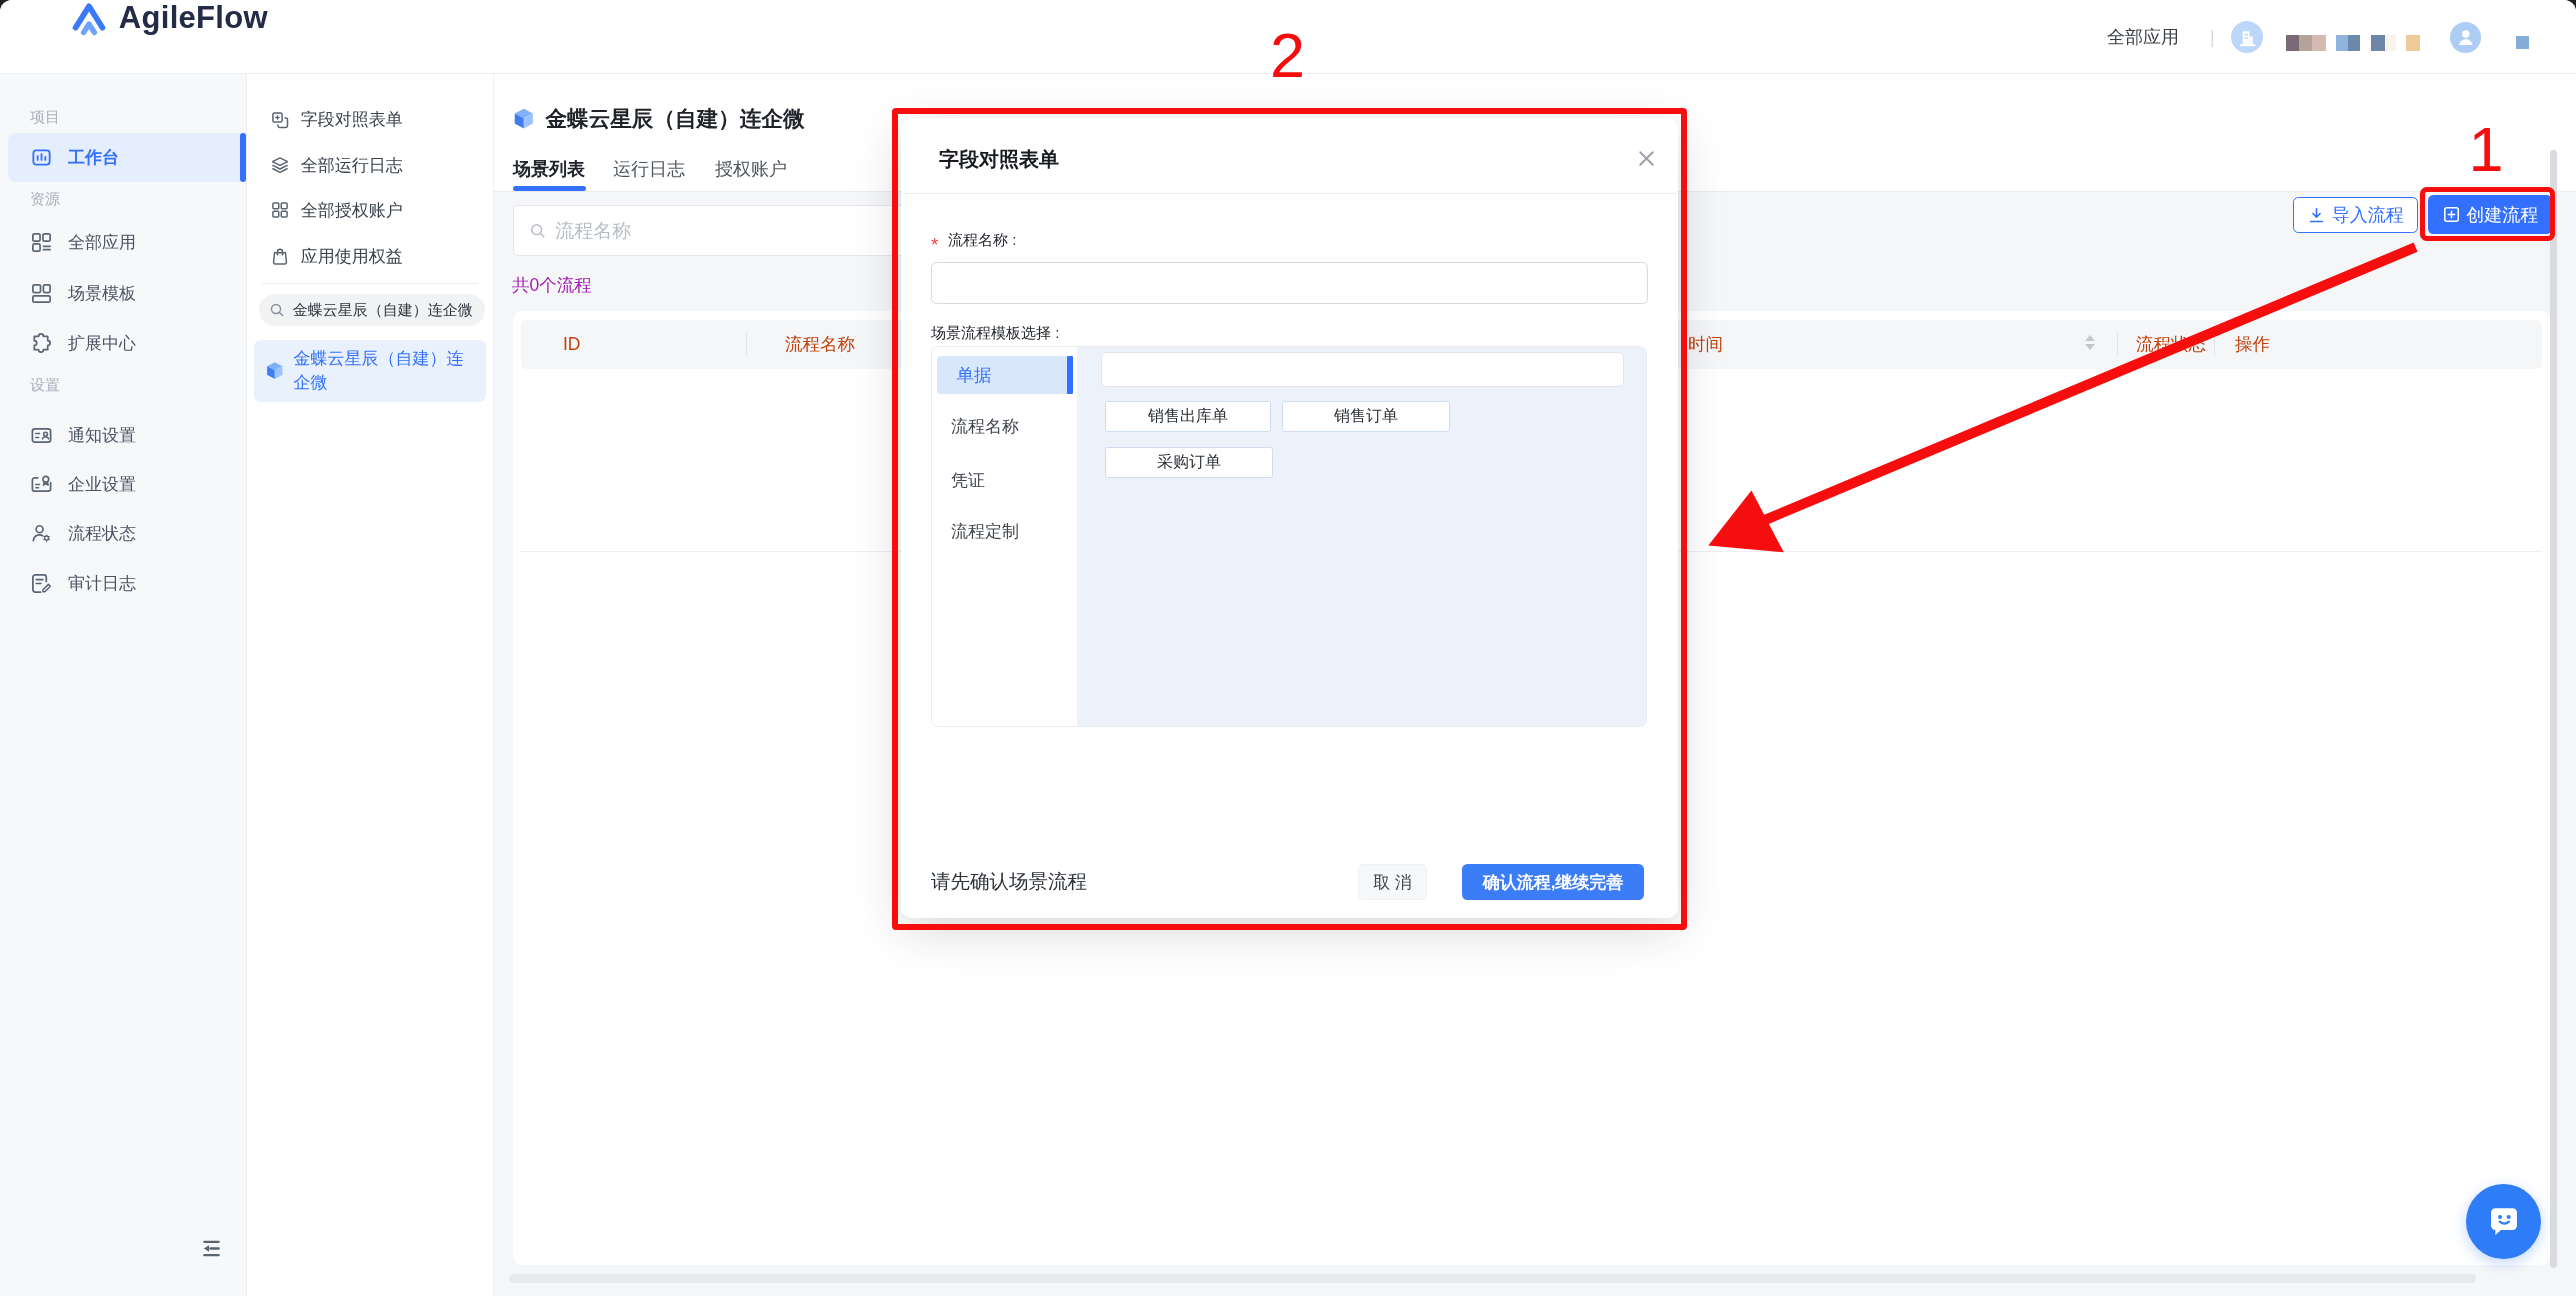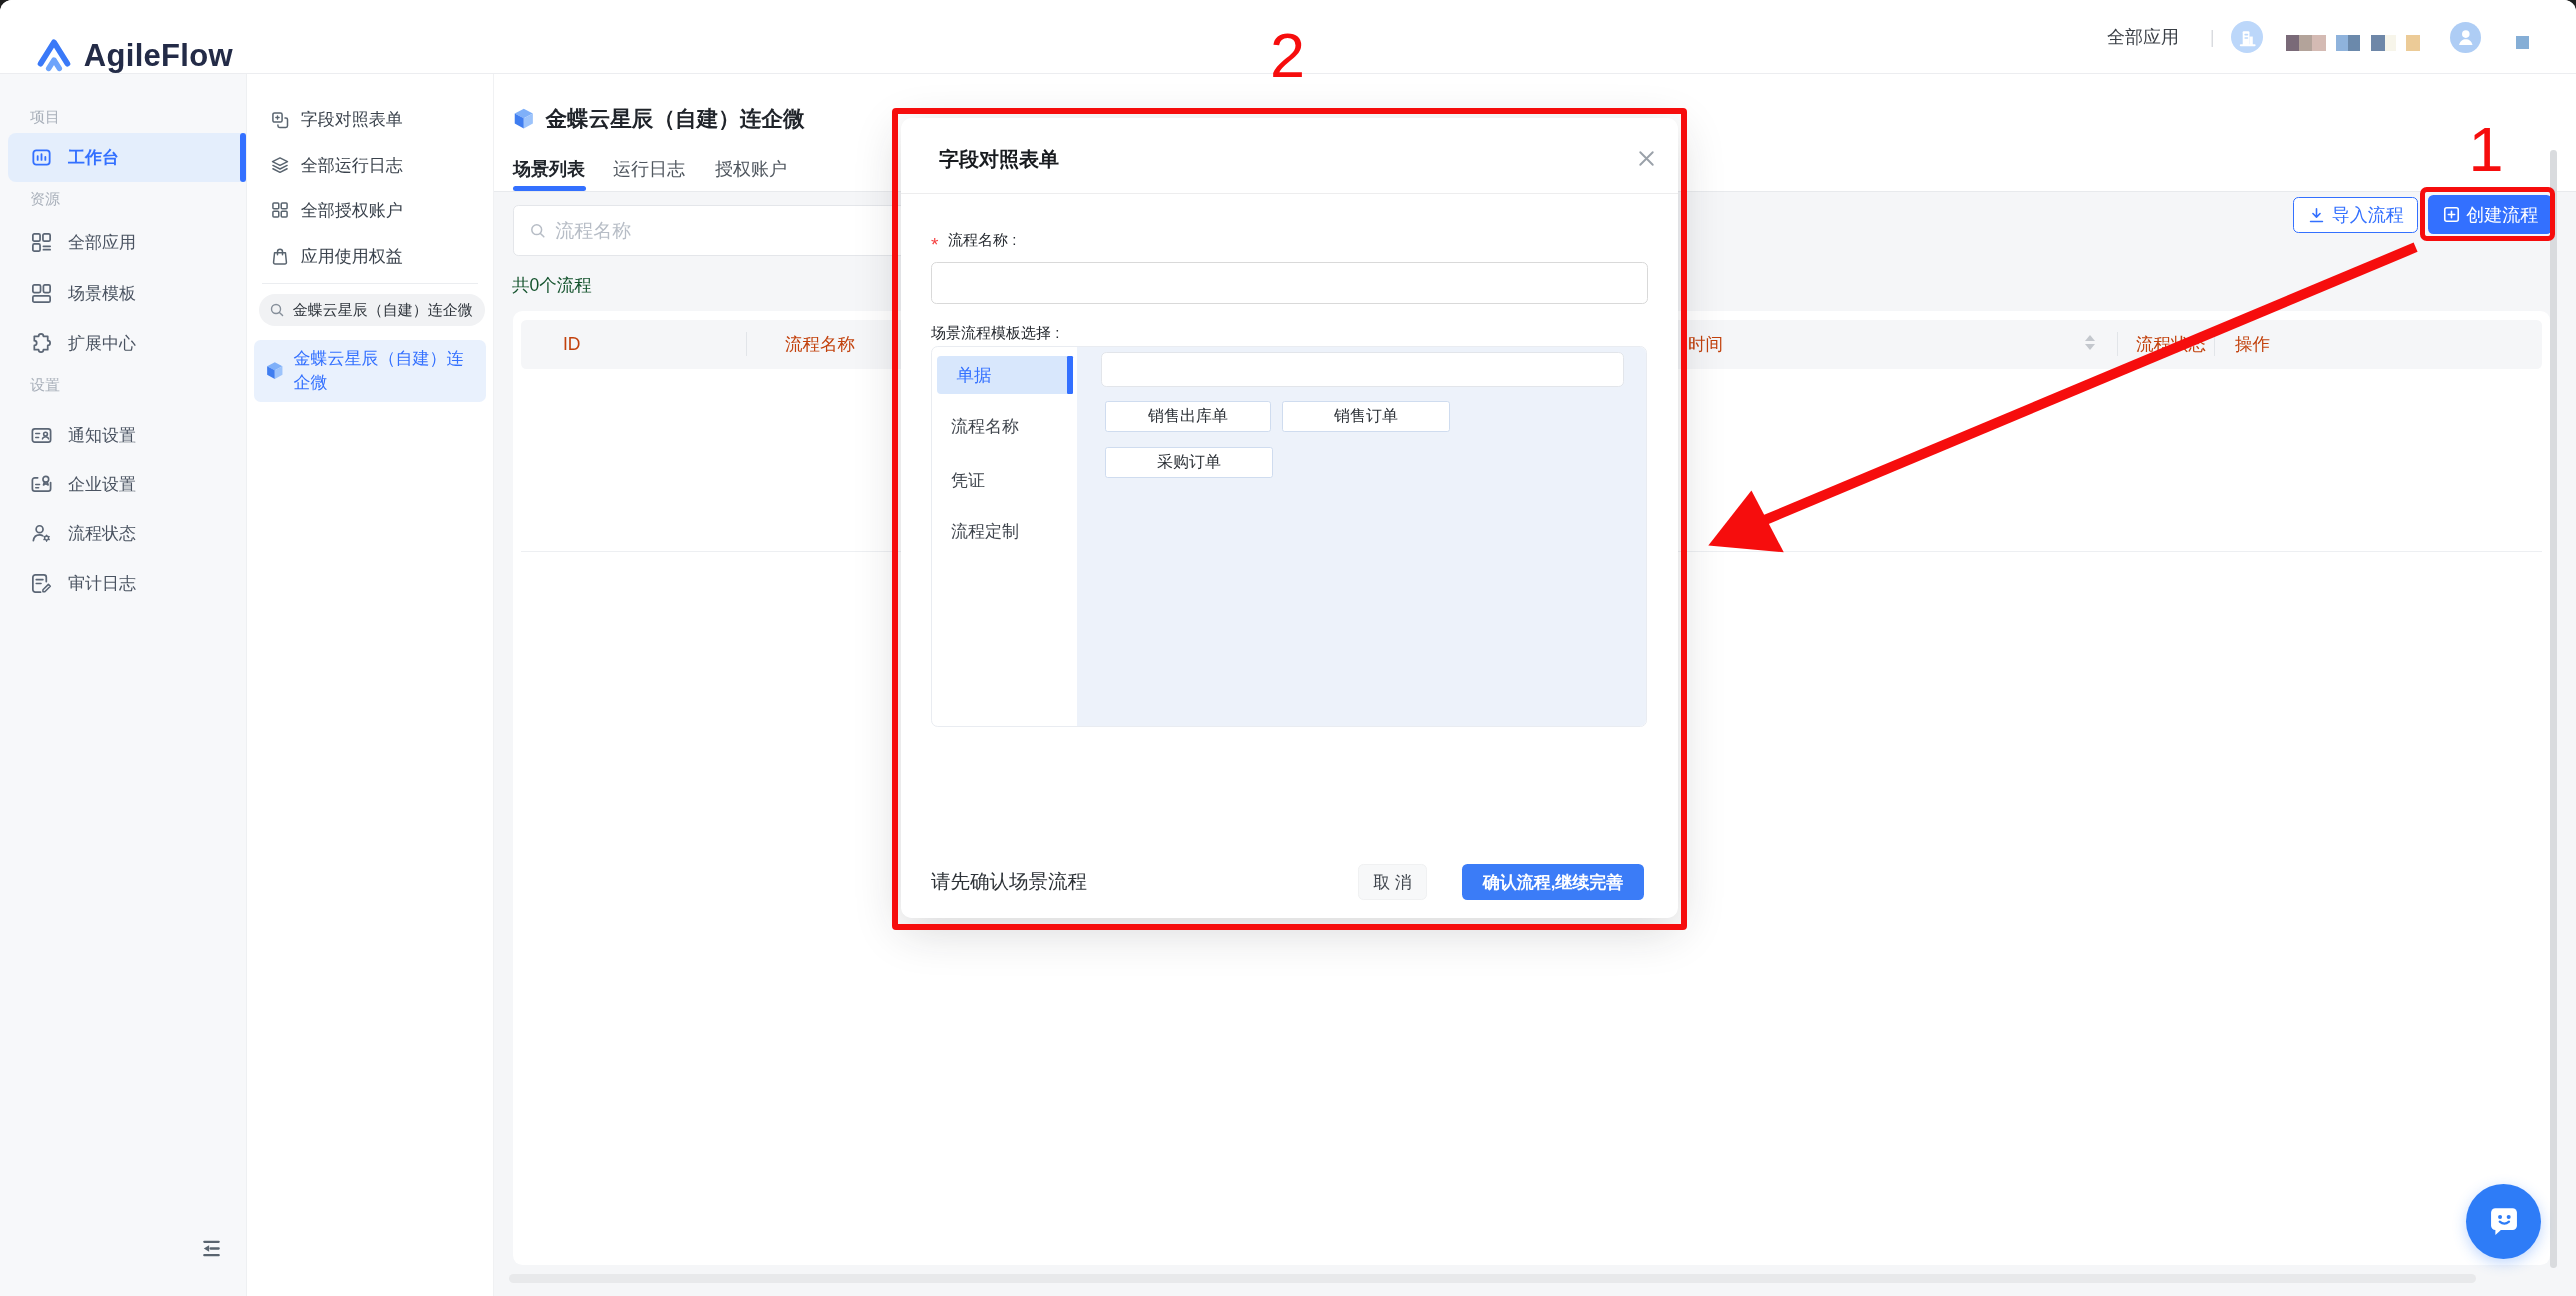--- a/index.html
+++ b/index.html
@@ -2,21 +2,21 @@
 <html style="font-size:10.8px"><head>
 <meta charset="utf-8">
 <style>
   html,body{margin:0;padding:0;background:#1e1e1e;}
   *{box-sizing:border-box;}
   body{font-family:"Liberation Sans","DejaVu Sans",sans-serif;-webkit-font-smoothing:antialiased;}
   .window{position:relative;width:2576px;height:1296px;background:#fff;border-radius:12px 12px 0 0;overflow:hidden;}
 
   
   .hdr{position:absolute;left:0;top:0;width:2576px;height:74px;background:#fff;border-bottom:0.7px solid #ecedf0;z-index:10;}
-  .hdr-left{position:absolute;left:35px;top:0;height:74px;display:flex;align-items:flex-end;gap:10.8px;}
+  .hdr-left{position:absolute;left:70px;top:0;height:74px;display:flex;align-items:flex-start;gap:10.8px;}
   .logo-text{font-size:31px;font-weight:800;color:#232b47;letter-spacing:0.3px;}
   .hdr-help{position:absolute;left:2107px;top:0;height:74px;display:flex;align-items:center;font-size:18px;color:#3a3f46;cursor:pointer;}
   .hdr-pipe{position:absolute;left:2210px;top:0;height:74px;display:flex;align-items:center;font-size:17.5px;color:#d9dbdf;}
   .hdr-circle{position:absolute;top:21px;width:32px;height:32px;border-radius:50%;background:#bcd7fa;display:flex;align-items:center;justify-content:center;}
   .redact{position:absolute;top:35px;height:15.5px;}
 
   
   .sidebar{position:absolute;left:0;top:74px;width:247px;height:1222px;background:#f7f8fa;border-right:0.7px solid #eef0f2;z-index:5;}
   .grp{position:absolute;left:30px;font-size:15px;color:#a9b0ba;}
   .s-item{position:absolute;left:0;width:247px;height:49px;display:flex;align-items:center;gap:15px;padding-left:30px;font-size:17px;color:#4a5361;cursor:pointer;}
@@ -40,21 +40,21 @@
   .main{position:absolute;left:493px;top:74px;width:2083px;height:1222px;background:#f5f6f8;z-index:1;}
   .m-band{position:absolute;left:0;top:0;width:2083px;height:117px;background:#fff;}
   .m-title{position:absolute;left:17.5px;top:30px;display:flex;align-items:center;gap:9.4px;font-size:21.6px;font-weight:600;color:#20242a;}
   .m-tab{position:absolute;top:79px;height:31px;display:flex;align-items:center;font-size:18px;color:#4f565e;cursor:pointer;}
   .m-tab.on{color:#20242a;font-weight:700;}
   .m-underline{position:absolute;left:20px;top:112px;width:73px;height:4.7px;border-radius:2.7px;background:#3370ff;}
   .m-divider{position:absolute;left:0;top:117px;width:2083px;height:0.7px;background:#e8eaed;}
   .m-search{position:absolute;left:20px;top:131px;width:431px;height:51px;background:#fff;border:0.7px solid #e4e6ea;border-radius:5.4px;display:flex;align-items:center;gap:6.7px;padding:0 13.5px;}
   .m-search input{border:0;outline:none;font-size:19px;color:#33373d;width:364px;font-family:inherit;background:transparent;}
   .m-search input::placeholder{color:#b7bdc6;}
-  .m-count{position:absolute;left:19px;top:199px;font-size:17.5px;color:#14532d;}
+  .m-count{position:absolute;left:19px;top:199px;font-size:17.5px;color:#a21caf;}
   .btn-import{position:absolute;left:1800px;top:123px;width:125px;height:36px;background:#fff;border:1.3px solid #3370ff;border-radius:5.4px;color:#3370ff;display:flex;align-items:center;justify-content:center;gap:5.4px;font-size:18px;cursor:pointer;}
   .btn-create{position:absolute;left:1935px;top:121px;width:124px;height:39px;background:#3370ff;border:none;border-radius:5.4px;color:#fff;display:flex;align-items:center;justify-content:center;gap:5.4px;font-size:18px;cursor:pointer;}
   .t-card{position:absolute;left:20px;top:237px;width:2037px;height:954px;background:#fff;border-radius:9.4px;}
   .t-head{position:absolute;left:8px;top:9.4px;width:2021px;height:49px;background:#f5f6f8;border-radius:5.4px;}
   .t-col{position:absolute;top:0;height:49px;line-height:49px;font-size:17.5px;color:#c2410c;font-weight:400;}
   .t-sep{position:absolute;top:12px;width:1.3px;height:24px;background:#e2e5e9;}
   .t-line{position:absolute;left:8px;right:8px;top:240px;height:0.7px;background:#edeff2;}
   .h-scroll{position:absolute;left:16px;top:1200px;width:1967px;height:9.4px;background:#e8e9eb;border-radius:4.7px;cursor:pointer;}
   .v-scroll{position:absolute;left:2550px;top:150px;width:6.7px;height:1118px;background:#d9dbde;border-radius:3.4px;z-index:40;cursor:pointer;}
   .sorter{position:absolute;top:15px;display:flex;flex-direction:column;gap:2.7px;cursor:pointer;}

